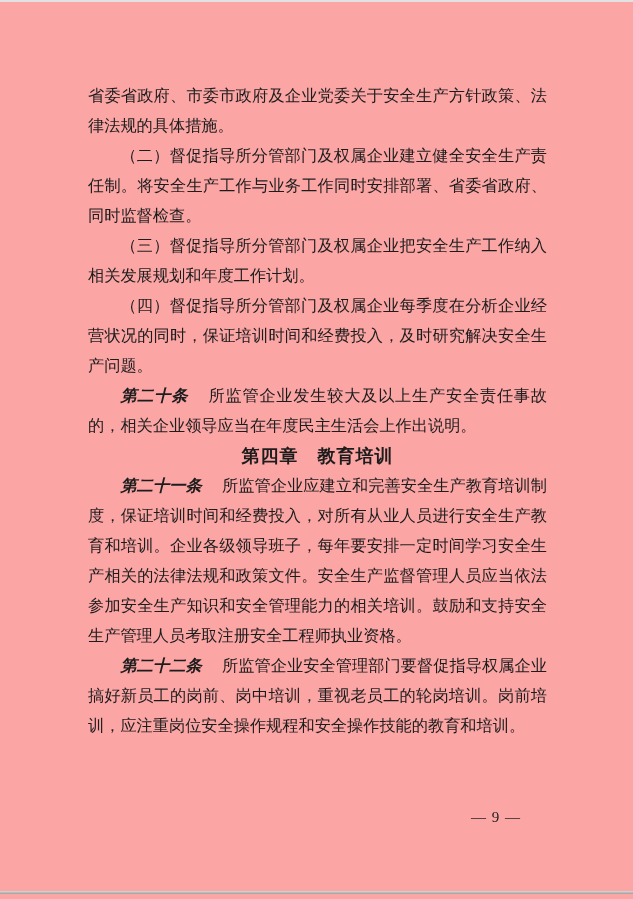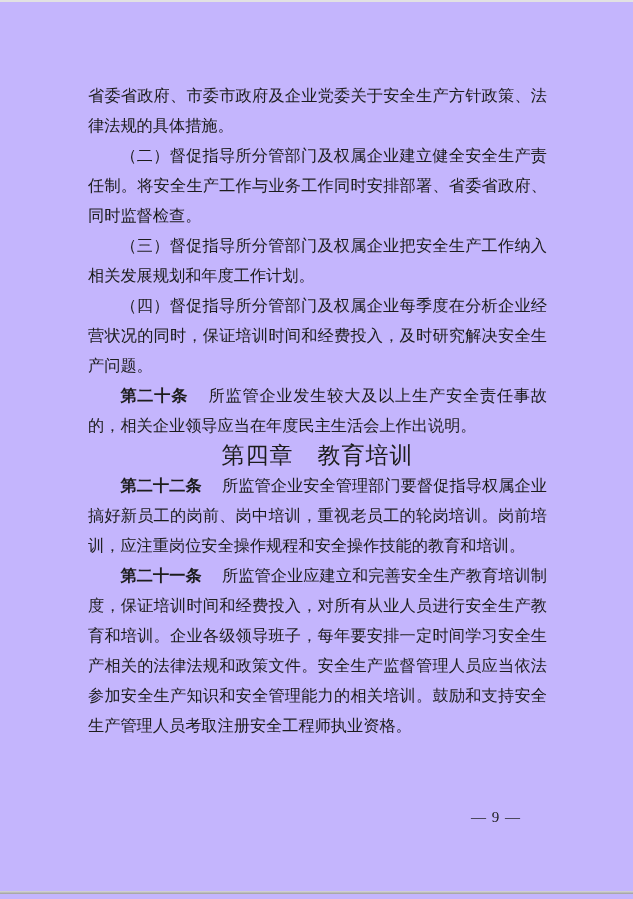--- a/index.html
+++ b/index.html
@@ -1,41 +1,41 @@
 <!DOCTYPE html>
 <html><head>
 <meta charset="utf-8">
 <style>
   html,body{margin:0;padding:0;background:#ffffff;}
   .page{
     position:relative;
     width:633px;height:899px;
-    background:#c4b5fd;
+    background:#fca5a5;
     overflow:hidden;
     font-family:"Liberation Serif", serif;
   }
   .edge-top{
     position:absolute;top:0;left:0;width:100%;height:2px;
     background:#e2e2e2;
   }
   .edge-bottom{
     position:absolute;top:891px;left:0;width:100%;height:3px;
     background:linear-gradient(to bottom,#d8d8d8,#9f9f9f);
   }
   .text-block{
     position:absolute;left:88px;top:81px;width:459px;
     font-size:16.2px;line-height:30px;color:#1c1c1c;
     text-align:justify;text-justify:inter-character;
   }
   .para{margin:0;text-indent:2em;}
   .para.no-indent{text-indent:0;}
-  .article-label{font-weight:700;margin-right:1.25em;}
+  .article-label{font-weight:700;margin-right:1.25em;font-style:italic;}
   .para.chapter{
-    text-align:center;text-indent:0;font-weight:400;
-    font-size:23px;letter-spacing:1px;
+    text-align:center;text-indent:0;font-weight:700;
+    font-size:18px;letter-spacing:1px;
   }
   .page-number{
     position:absolute;top:806px;right:112px;
     font-size:15px;line-height:22px;color:#1c1c1c;letter-spacing:1px;
   }
 </style>
 </head>
 <body>
 
 <div class="page">
@@ -50,23 +50,23 @@
 
     <p class="para">（三）督促指导所分管部门及权属企业把安全生产工作纳入相关发展规划和年度工作计划。</p>
 
     <p class="para">（四）督促指导所分管部门及权属企业每季度在分析企业经营状况的同时，保证培训时间和经费投入，及时研究解决安全生产问题。</p>
 
 
     <p class="para"><span class="article-label">第二十条</span><span>所监管企业发生较大及以上生产安全责任事故的，相关企业领导应当在年度民主生活会上作出说明。</span></p>
 
     <p class="para chapter">第四章　教育培训</p>
 
+    <p class="para"><span class="article-label">第二十一条</span><span>所监管企业应建立和完善安全生产教育培训制度，保证培训时间和经费投入，对所有从业人员进行安全生产教育和培训。企业各级领导班子，每年要安排一定时间学习安全生产相关的法律法规和政策文件。安全生产监督管理人员应当依法参加安全生产知识和安全管理能力的相关培训。鼓励和支持安全生产管理人员考取注册安全工程师执业资格。</span></p>
+
     <p class="para"><span class="article-label">第二十二条</span><span>所监管企业安全管理部门要督促指导权属企业搞好新员工的岗前、岗中培训，重视老员工的轮岗培训。岗前培训，应注重岗位安全操作规程和安全操作技能的教育和培训。</span></p>
-
-    <p class="para"><span class="article-label">第二十一条</span><span>所监管企业应建立和完善安全生产教育培训制度，保证培训时间和经费投入，对所有从业人员进行安全生产教育和培训。企业各级领导班子，每年要安排一定时间学习安全生产相关的法律法规和政策文件。安全生产监督管理人员应当依法参加安全生产知识和安全管理能力的相关培训。鼓励和支持安全生产管理人员考取注册安全工程师执业资格。</span></p>
 
   </div>
 
   <div class="page-number">— 9 —</div>
 
   <div class="edge-bottom"></div>
 
 </div>
 
 </body></html>

